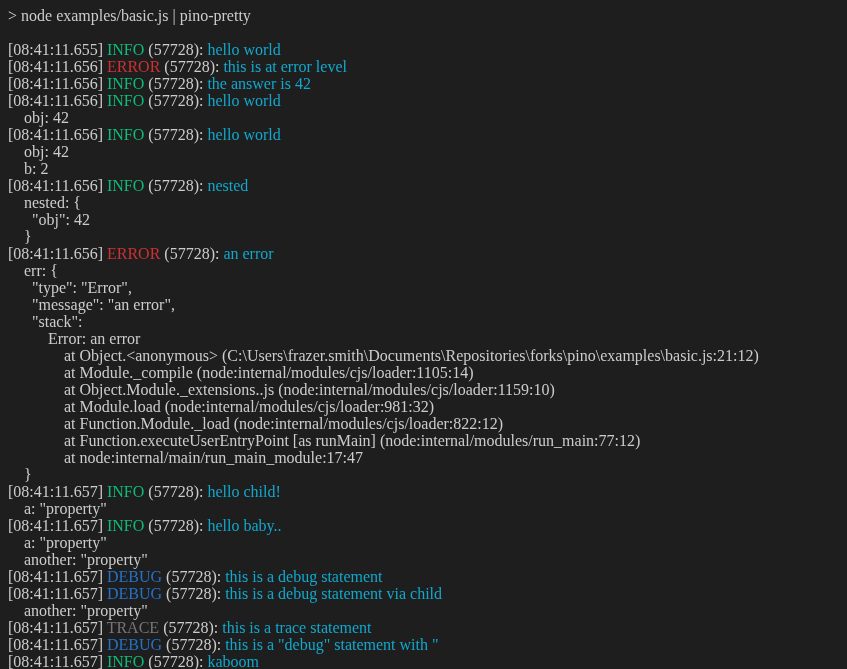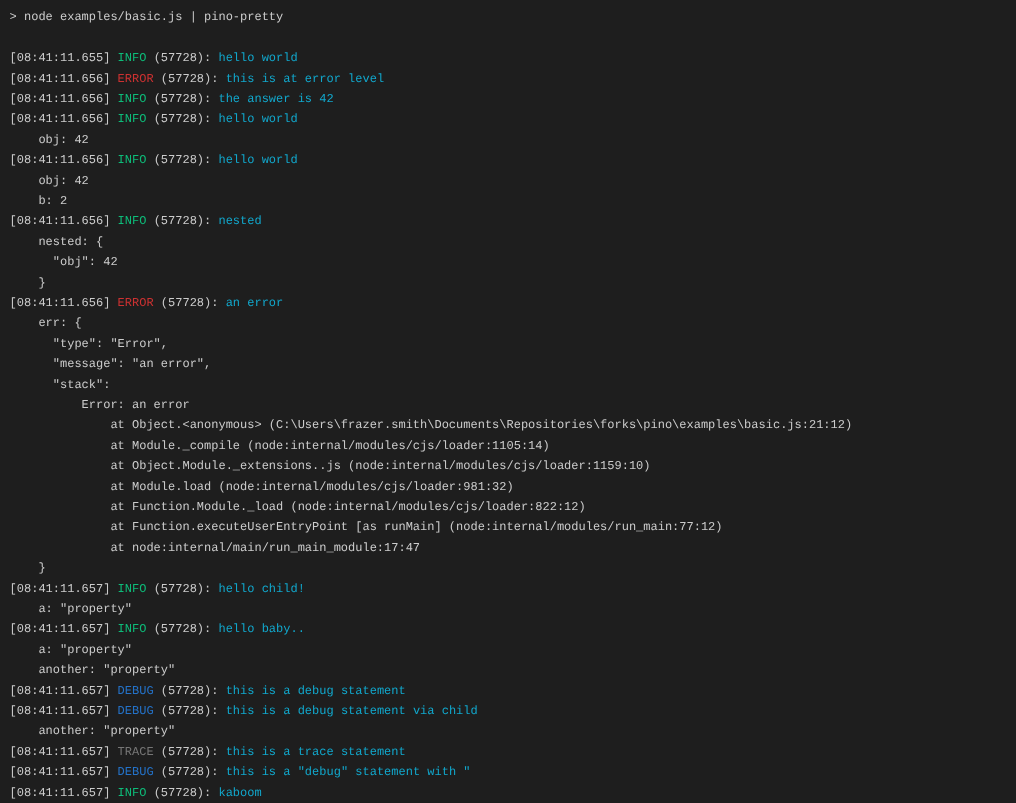--- a/index.html
+++ b/index.html
@@ -10,22 +10,22 @@
     overflow: hidden;
   }
   body {
     background: #1e1e1e;
   }
   .terminal {
     box-sizing: border-box;
     width: 847px;
     height: 669px;
     padding: 7px 0 12px 8px;
-    font-family: Liberation Mono, monospace;
-    font-size: 10px;
+    font-family: Liberation Serif, serif;
+    font-size: 16px;
     line-height: 17px;
     white-space: pre;
     cursor: text;
   }
   .line {
     height: 17px;
     white-space: pre;
   }
   .seg-d { color: #cccccc; }
   .seg-i { color: #0dbc79; }

